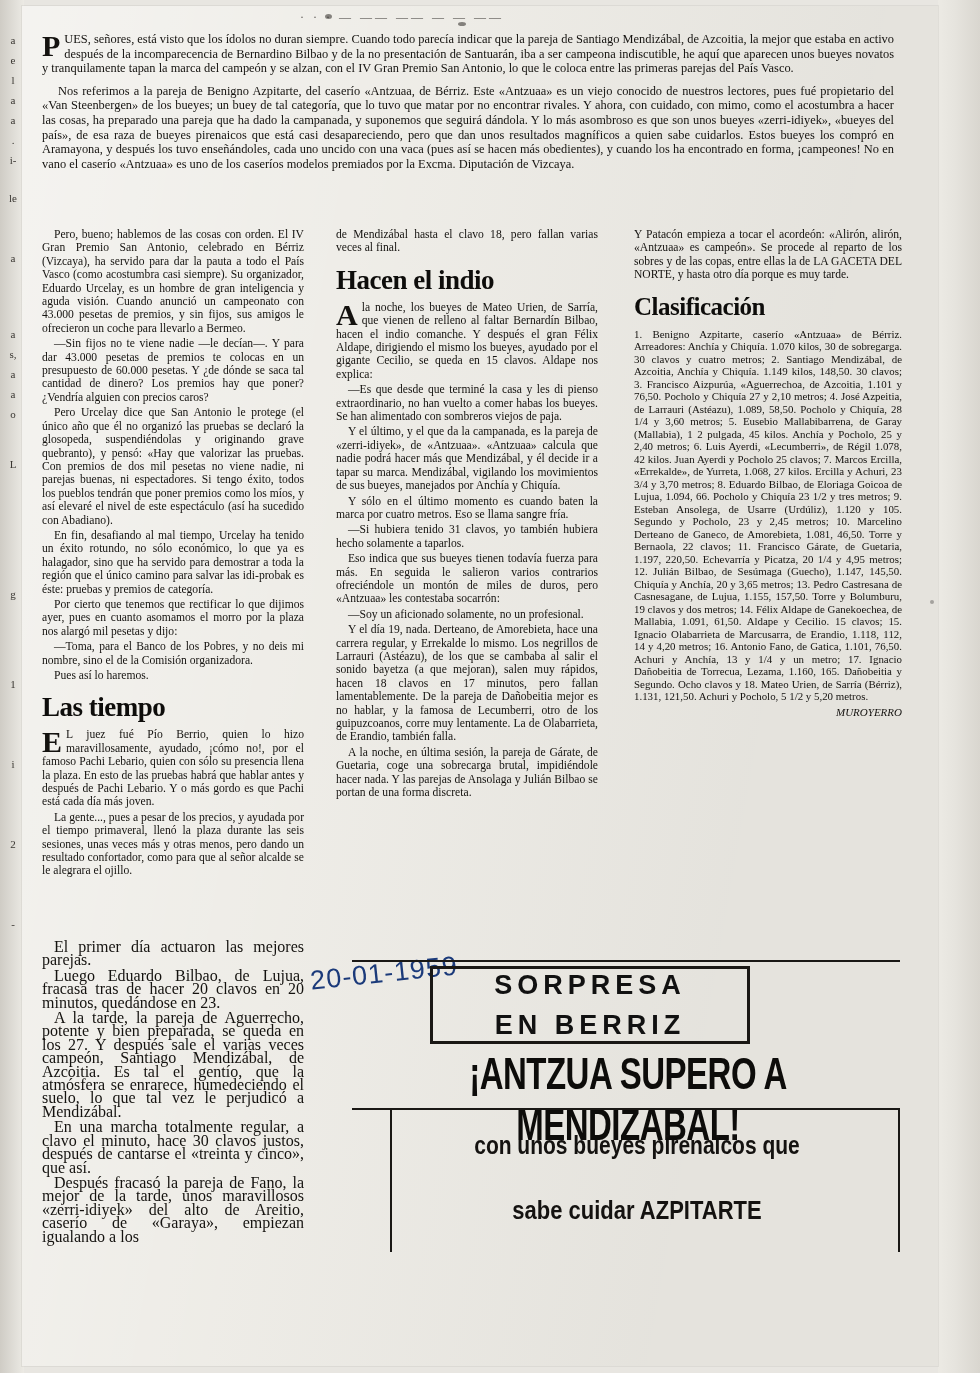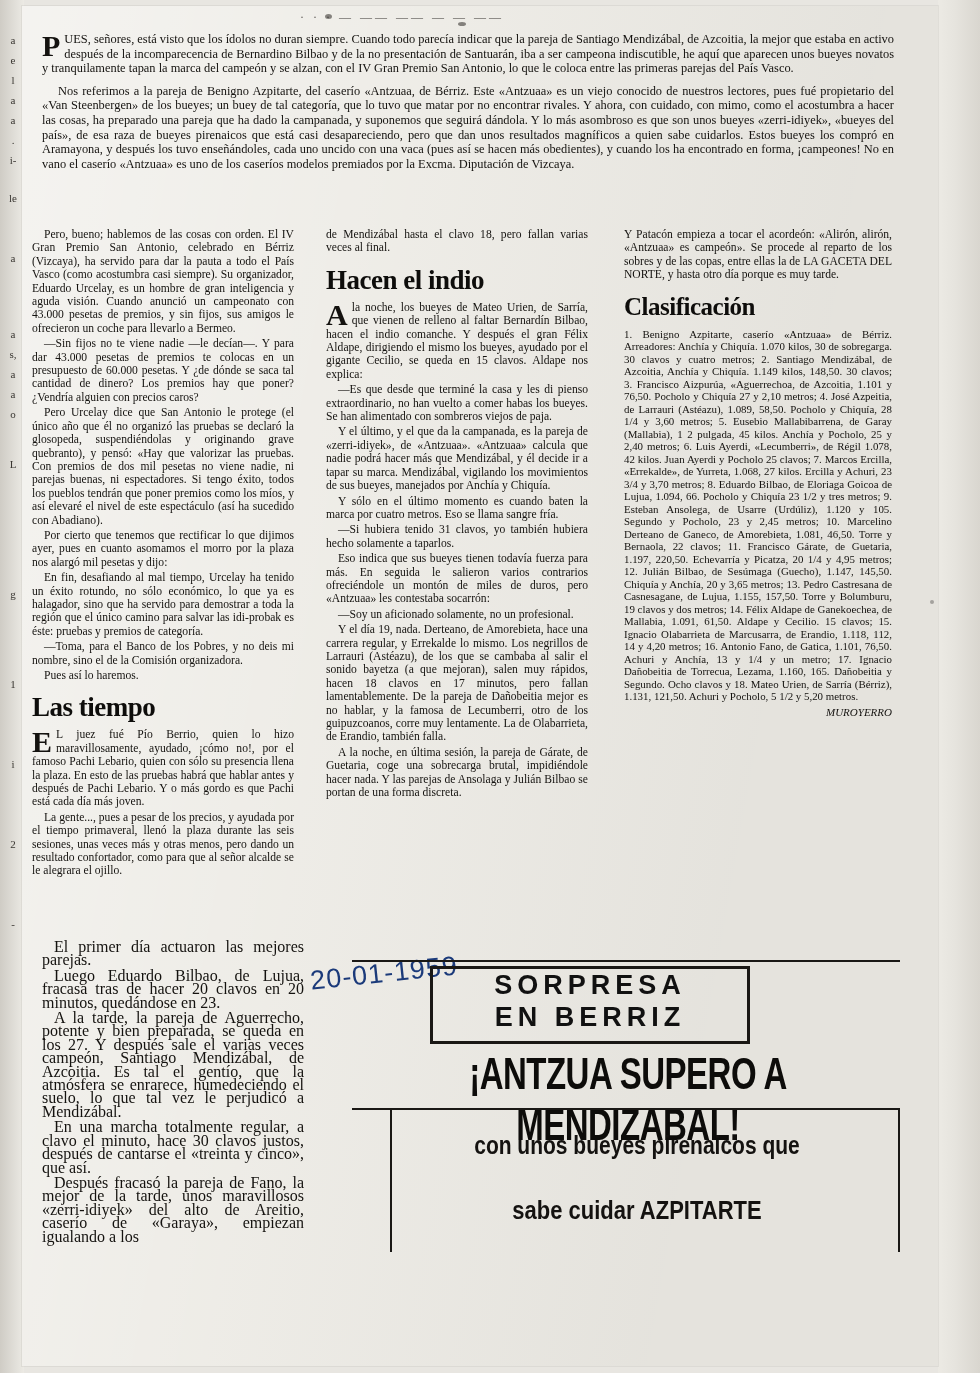--- a/index.html
+++ b/index.html
@@ -74,21 +74,21 @@
     font-size: 12.4px;
     line-height: 14.6px;
     text-align: justify;
     color: #14120f;
   }
   .lede p { margin: 0 0 8px 0; text-indent: 16px; }
   .lede p.first { text-indent: 0; }
 
   .cols {
     position: absolute;
-    left: 32px;
+    left: 42px;
     top: 228px;
     width: 860px;
     height: 720px;
   }
   .col {
     position: absolute;
     top: 0;
     width: 262px;
     font-size: 11.6px;
     line-height: 13.4px;
@@ -151,21 +151,21 @@
     position: absolute;
     left: 78px;
     top: 6px;
     width: 320px;
     height: 78px;
     border: 3px solid #1a1815;
     box-sizing: border-box;
     display: flex;
     flex-direction: column;
     align-items: center;
-    justify-content: flex-start;
+    justify-content: space-between;
   }
   .ad-box .l1, .ad-box .l2 {
     font-family: "Liberation Sans", sans-serif;
     font-weight: bold;
     font-size: 27px;
     letter-spacing: 5px;
     line-height: 32px;
     color: #111;
   }
   .ad-big {
@@ -295,22 +295,22 @@
     <p class="first"><span><span class="dropcap">P</span>UES, señores, está visto que los ídolos no duran siempre. Cuando todo parecía indicar que la pareja de Santiago Mendizábal, de Azcoitia, la mejor que estaba en activo después de la incomparecencia de Bernardino Bilbao y de la no presentación de Santuarán, iba a ser campeona indiscutible, he aquí que aparecen unos bueyes novatos y tranquilamente tapan la marca del campeón y se alzan, con el IV Gran Premio San Antonio, lo que le coloca entre las primeras parejas del País Vasco.</span></p>
     <p><span>Nos referimos a la pareja de Benigno Azpitarte, del caserío «Antzuaa, de Bérriz. Este «Antzuaa» es un viejo conocido de nuestros lectores, pues fué propietario del «Van Steenbergen» de los bueyes; un buey de tal categoría, que lo tuvo que matar por no encontrar rivales. Y ahora, con cuidado, con mimo, como el acostumbra a hacer las cosas, ha preparado una pareja que ha dado la campanada, y suponemos que seguirá dándola. Y lo más asombroso es que son unos bueyes «zerri-idiyek», «bueyes del país», de esa raza de bueyes pirenaicos que está casi desapareciendo, pero que dan unos resultados magníficos a quien sabe cuidarlos. Estos bueyes los compró en Aramayona, y después los tuvo enseñándoles, cada uno uncido con una vaca (pues así se hacen más obedientes), y cuando los ha encontrado en forma, ¡campeones! No en vano el caserío «Antzuaa» es uno de los caseríos modelos premiados por la Excma. Diputación de Vizcaya.</span></p>
   </div>
 
   <div class="cols">
 
     <div class="col c1">
       <p>Pero, bueno; hablemos de las cosas con orden. El IV Gran Premio San Antonio, celebrado en Bérriz (Vizcaya), ha servido para dar la pauta a todo el País Vasco (como acostumbra casi siempre). Su organizador, Eduardo Urcelay, es un hombre de gran inteligencia y aguda visión. Cuando anunció un campeonato con 43.000 pesetas de premios, y sin fijos, sus amigos le ofrecieron un coche para llevarlo a Bermeo.</p>
       <p>—Sin fijos no te viene nadie —le decían—. Y para dar 43.000 pesetas de premios te colocas en un presupuesto de 60.000 pesetas. Y ¿de dónde se saca tal cantidad de dinero? Los premios hay que poner? ¿Vendría alguien con precios caros?</p>
       <p>Pero Urcelay dice que San Antonio le protege (el único año que él no organizó las pruebas se declaró la glosopeda, suspendiéndolas y originando grave quebranto), y pensó: «Hay que valorizar las pruebas. Con premios de dos mil pesetas no viene nadie, ni parejas buenas, ni espectadores. Si tengo éxito, todos los pueblos tendrán que poner premios como los míos, y así elevaré el nivel de este espectáculo (así ha sucedido con Abadiano).</p>
+      <p>En fin, desafiando al mal tiempo, Urcelay ha tenido un éxito rotundo, no sólo económico, lo que ya es halagador, sino que ha servido para demostrar a toda la región que el único camino para salvar las idi-probak es éste: pruebas y premios de categoría.</p>
       <p>Por cierto que tenemos que rectificar lo que dijimos ayer, pues en cuanto asomamos el morro por la plaza nos alargó mil pesetas y dijo:</p>
-      <p>En fin, desafiando al mal tiempo, Urcelay ha tenido un éxito rotundo, no sólo económico, lo que ya es halagador, sino que ha servido para demostrar a toda la región que el único camino para salvar las idi-probak es éste: pruebas y premios de categoría.</p>
       <p>—Toma, para el Banco de los Pobres, y no deis mi nombre, sino el de la Comisión organizadora.</p>
       <p>Pues así lo haremos.</p>
       <div class="headline">Las tiempo</div>
       <p class="nind"><span class="dropcap">E</span>L juez fué Pío Berrio, quien lo hizo maravillosamente, ayudado, ¡cómo no!, por el famoso Pachi Lebario, quien con sólo su presencia llena la plaza. En esto de las pruebas habrá que hablar antes y después de Pachi Lebario. Y o más gordo es que Pachi está cada día más joven.</p>
       <p>La gente..., pues a pesar de los precios, y ayudada por el tiempo primaveral, llenó la plaza durante las seis sesiones, unas veces más y otras menos, pero dando un resultado confortador, como para que al señor alcalde se le alegrara el ojillo.</p>
     </div>
 
     <div class="col c2">
       <p class="nind">de Mendizábal hasta el clavo 18, pero fallan varias veces al final.</p>
       <div class="headline">Hacen el indio</div>

